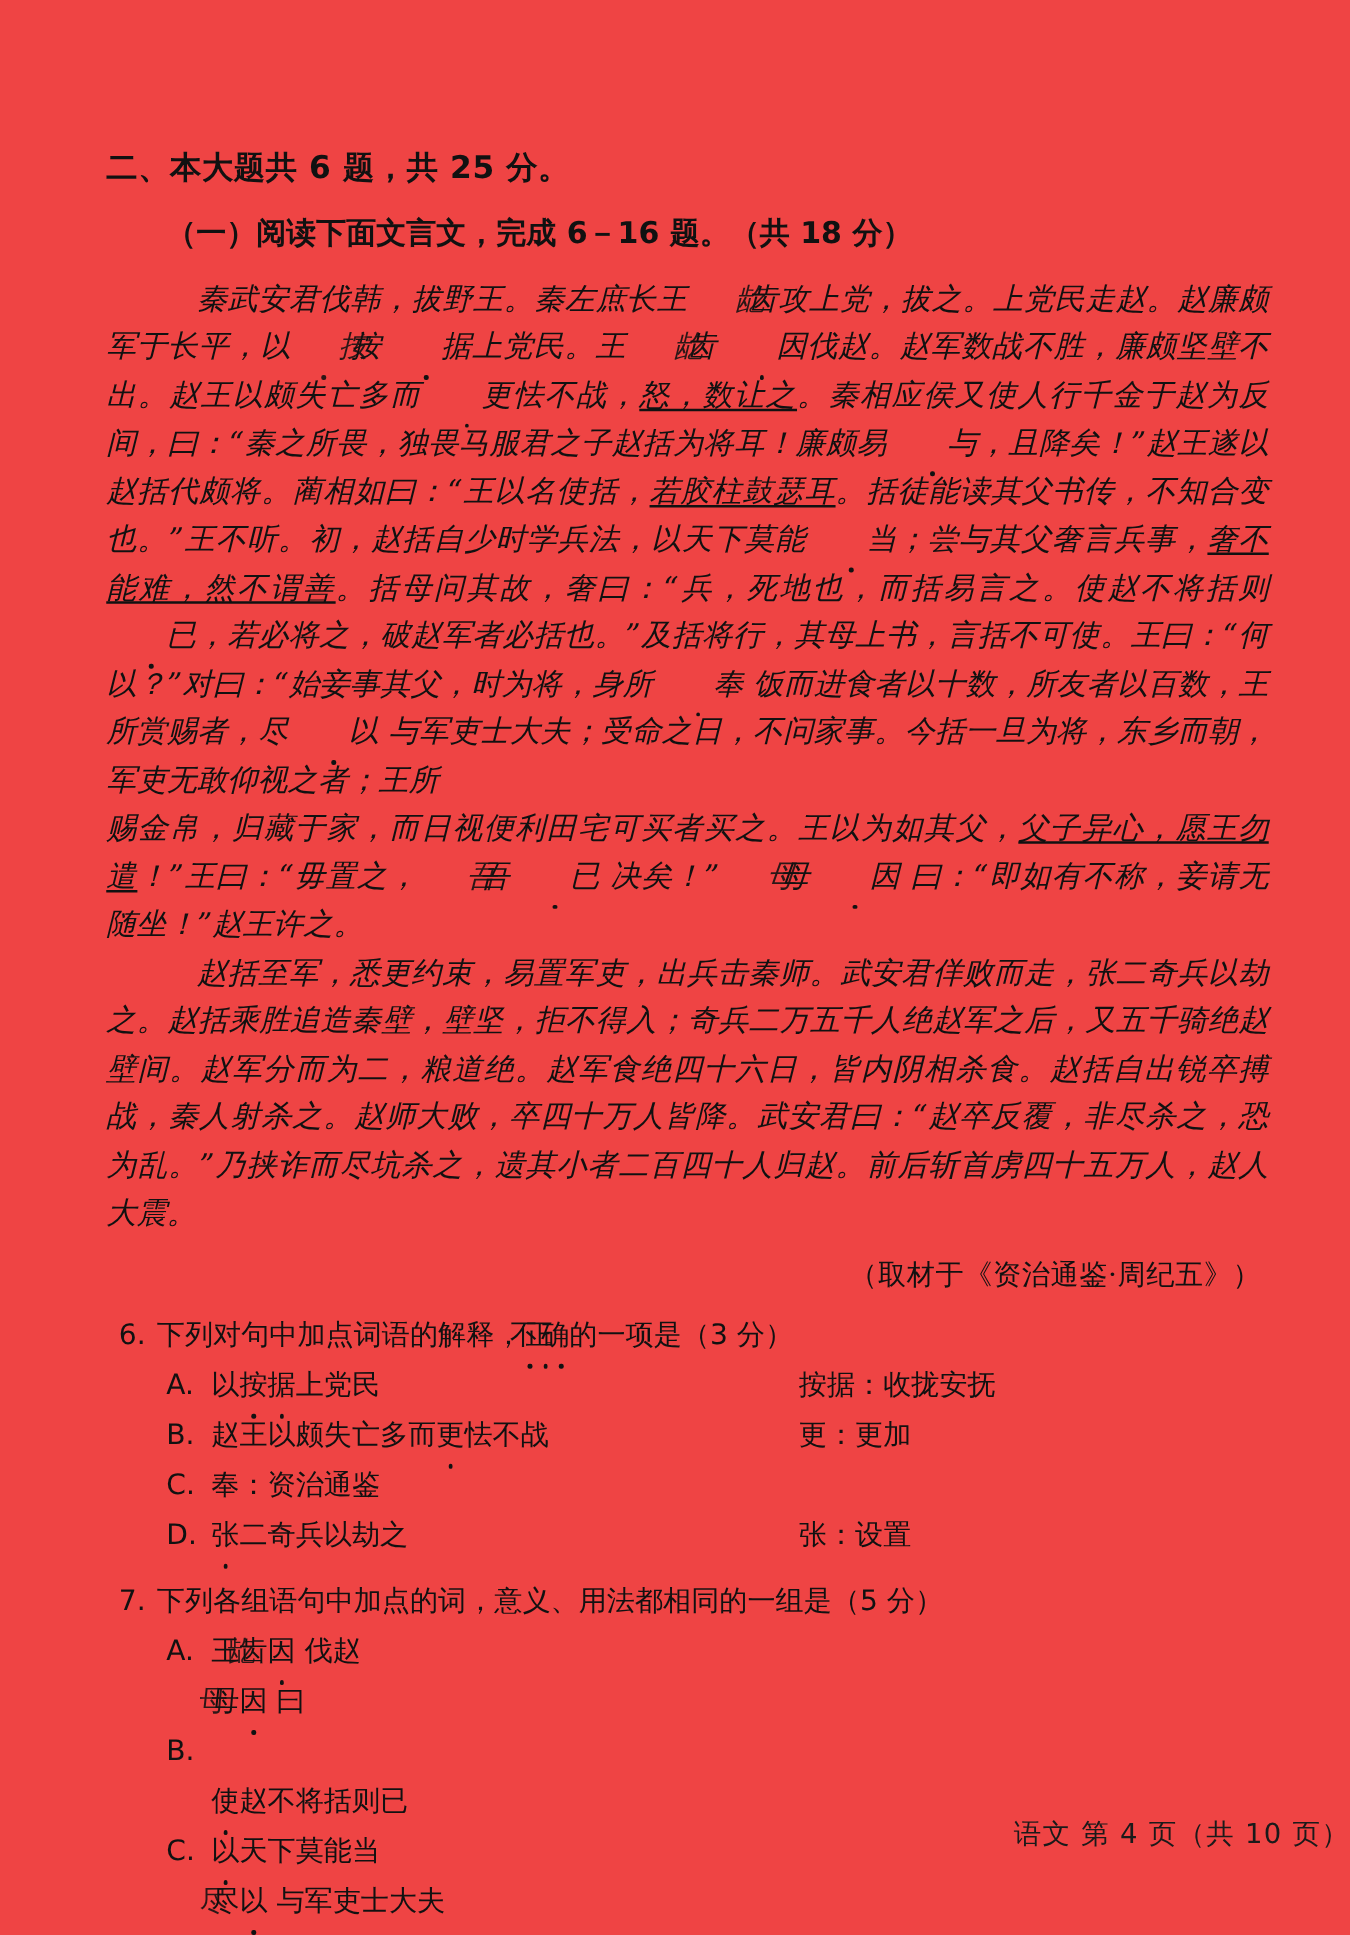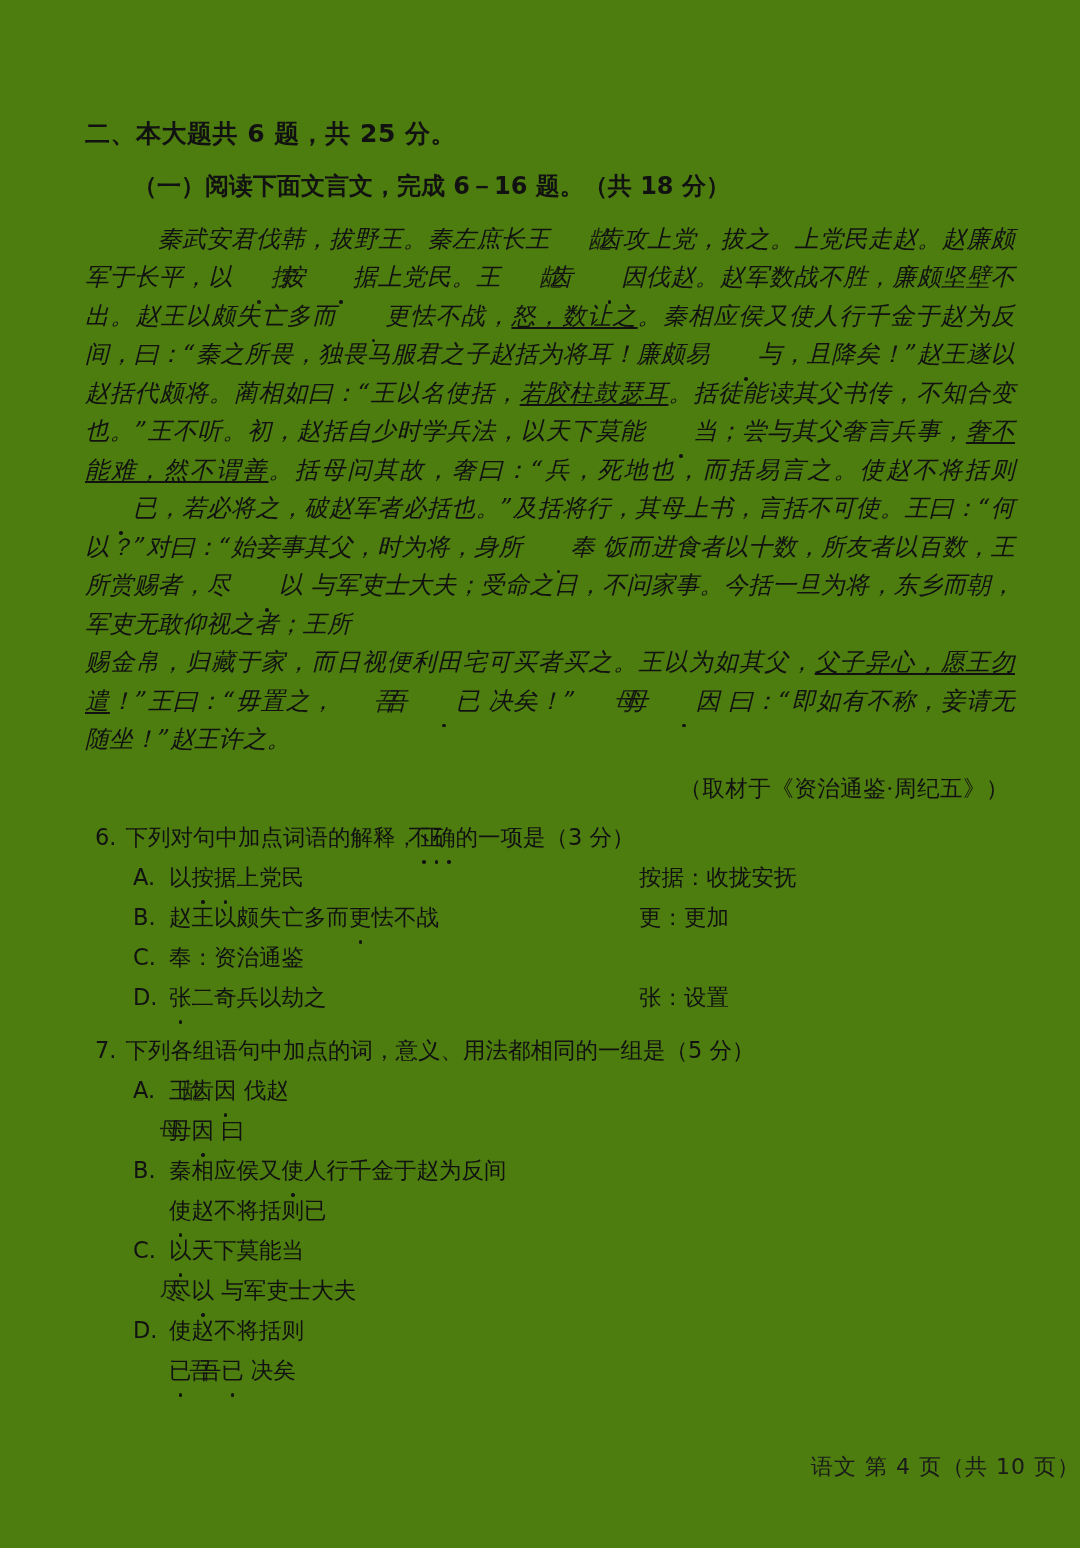--- a/index.html
+++ b/index.html
@@ -9,21 +9,21 @@
   }
   body {
     font-family: "DejaVu Serif", "Liberation Serif", serif;
     color: #111111;
   }
   .page {
     position: relative;
     width: 1080px;
     height: 1548px;
     margin: 0 auto;
-    background: #4d7c0f;
+    background: #ef4444;
     overflow: hidden;
   }
   .content {
     position: absolute;
     left: 85px;
     top: 0;
     width: 930px;
   }
 
   
@@ -155,20 +155,21 @@
 
 <div class="page">
   <div class="content">
 
     <div class="section-heading">二、本大题共 6 题，共 25 分。</div>
 
     <div class="subsection-heading">（一）阅读下面文言文，完成 6－16 题。（共 18 分）</div>
 
     <div class="passage">
       <p id="para1">　秦武安君伐韩，拔野王。秦左庶长王<span class="ghost">齿<span class="over">龁</span></span>攻上党，拔之。上党民走赵。赵廉颇军于长平，以<span class="ghost">按<span class="over dot">按</span></span><span class="dot">据</span>上党民。王<span class="ghost">齿<span class="over">龁</span></span><span class="dot">因</span>伐赵。赵军数战不胜，廉颇坚壁不出。赵王以颇失亡多而<span class="dot">更</span>怯不战，<span class="u">怒，数让之</span>。秦相应侯又使人行千金于赵为反间，曰：“秦之所畏，独畏马服君之子赵括为将耳！廉颇易<span class="dot">与</span>，且降矣！”赵王遂以赵括代颇将。蔺相如曰：“王以名使括，<span class="u">若胶柱鼓瑟耳</span>。括徒能读其父书传，不知合变也。”王不听。初，赵括自少时学兵法，以天下莫能<span class="dot">当</span>；尝与其父奢言兵事，<span class="u">奢不能难，然不谓善</span>。括母问其故，奢曰：“兵，死地也，而括易言之。使赵不将括则<span class="dot">已</span>，若必将之，破赵军者必括也。”及括将行，其母上书，言括不可使。王曰：“何以？”对曰：“始妾事其父，时为将，身所<span class="dot">奉</span> 饭而进食者以十数，所友者以百数，王所赏赐者，尽<span class="dot">以</span> 与军吏士大夫；受命之日，不问家事。今括一旦为将，东乡而朝，军吏无敢仰视之者；王所<br>赐金帛，归藏于家，而日视便利田宅可买者买之。王以为如其父，<span class="u">父子异心，愿王勿遣</span>！”王曰：“毋置之，<span class="ghost">吾<span class="over">吾</span></span><span class="dot">已</span> 决矣！”<span class="ghost">母<span class="over">母</span></span><span class="dot">因</span> 曰：“即如有不称，妾请无随坐！”赵王许之。</p>
+      <p>　赵括至军，悉更约束，易置军吏，出兵击秦师。武安君佯败而走，张二奇兵以劫之。赵括乘胜追造秦壁，壁坚，拒不得入；奇兵二万五千人绝赵军之后，又五千骑绝赵壁间。赵军分而为二，粮道绝。赵军食绝四十六日，皆内阴相杀食。赵括自出锐卒搏战，秦人射杀之。赵师大败，卒四十万人皆降。武安君曰：“赵卒反覆，非尽杀之，恐为乱。”乃挟诈而尽坑杀之，遗其小者二百四十人归赵。前后斩首虏四十五万人，赵人大震。</p>
     </div>
 
     <div class="attribution">（取材于《资治通鉴·周纪五》）</div>
 
     <div class="questions">
 
       <div class="q-block">
         <div class="q-stem">
           <span class="num">6.</span><span id="q6stem">下列对句中加点词语的解释，<span class="dot">不</span><span class="dot">正</span><span class="dot">确</span>的一项是（3 分）</span>
         </div>
@@ -203,21 +204,20 @@
         </div>
 
         <div class="opt-row">
           <span class="opt-letter">A.</span>
           <span class="opt-text" id="q7a1">王<span class="ghost">齿<span class="over">龁</span></span><span class="dot">因</span> 伐赵</span>
         </div>
         <div class="opt-sub" id="q7a2"><span class="ghost">母<span class="over">母</span></span><span class="dot">因</span> 曰</div>
 
         <div class="opt-row">
           <span class="opt-letter">B.</span>
-          <span class="opt-text" id="q7b1">秦相应侯又<span class="dot">使</span>人行千金于赵为反间</span>
         </div>
         <div class="opt-sub" id="q7b2"><span class="dot">使</span>赵不将括则已</div>
 
         <div class="opt-row">
           <span class="opt-letter">C.</span>
           <span class="opt-text" id="q7c1"><span class="dot">以</span>天下莫能当</span>
         </div>
         <div class="opt-sub" id="q7c2"><span class="ghost">尽<span class="over">尽</span></span><span class="dot">以</span> 与军吏士大夫</div>
 
         <div class="opt-row">

